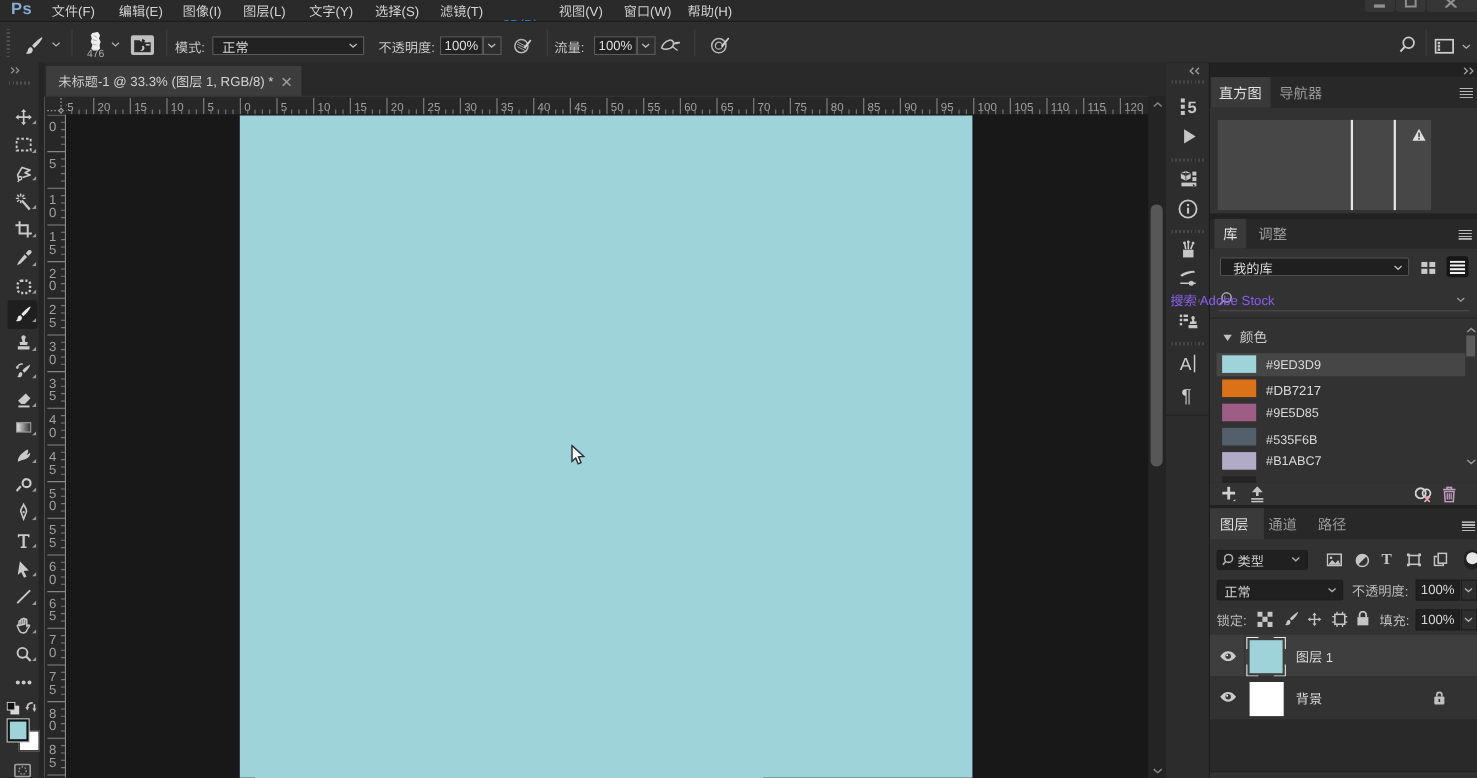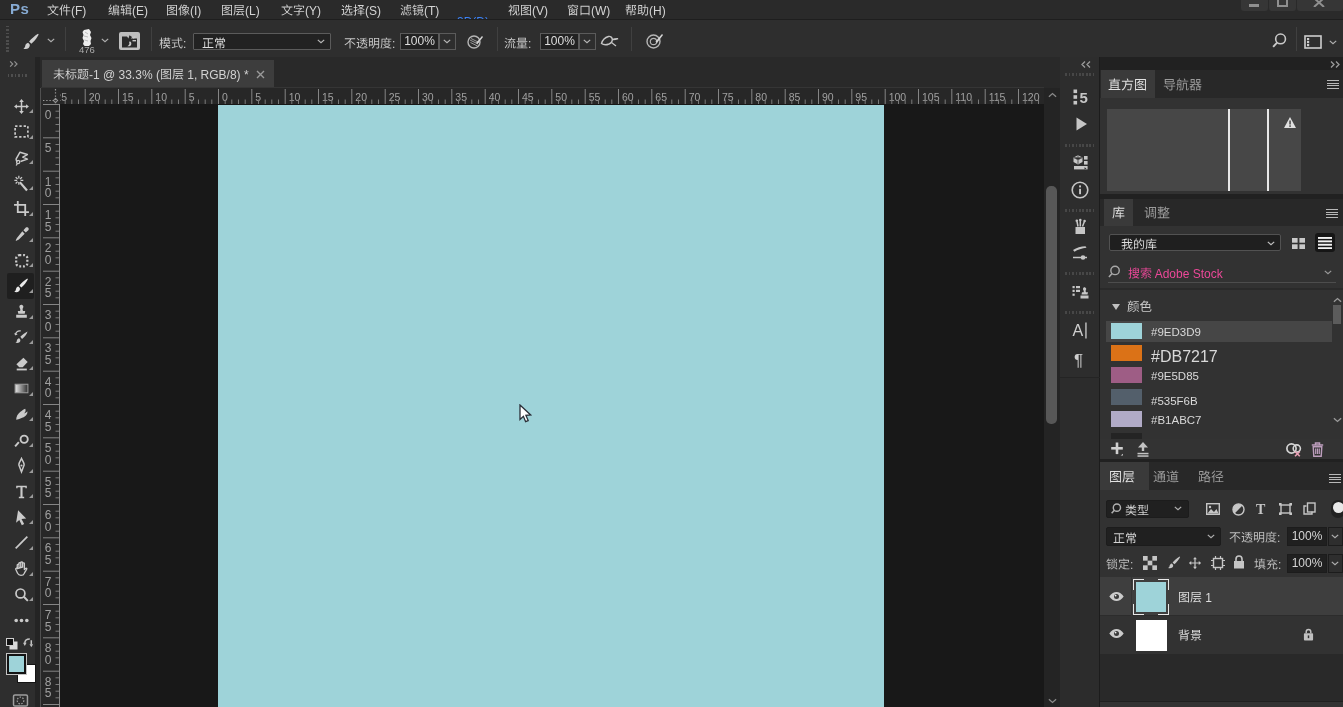--- a/index.html
+++ b/index.html
@@ -779,41 +779,41 @@
 <svg class="abs" style="left:1318px;top:237px" width="14" height="12" viewBox="0 0 14 12">
     <rect y="0" width="14" height="1.9" fill="#f2f2f2"></rect>
     <rect y="3.4" width="14" height="1.9" fill="#f2f2f2"></rect>
     <rect y="6.8" width="14" height="1.9" fill="#f2f2f2"></rect>
     <rect y="10.2" width="14" height="1.9" fill="#f2f2f2"></rect>
   </svg>
 <svg class="abs" style="left:1107px;top:265px" width="14" height="14" viewBox="0 0 16 16">
     <circle cx="9.2" cy="6.2" r="4.8" fill="none" stroke="#a8a8a8" stroke-width="1.6"></circle>
     <path d="M5.8 9.8L2.2 13.8" stroke="#a8a8a8" stroke-width="1.8"></path>
   </svg>
-<div class="lbl" style="left:1128px;top:267px;color:#ec4899"><svg class="cj" width="24" height="12" viewBox="0 0 2 1">
+<div class="lbl" style="left:1064px;top:267px;color:#8b5cf6"><svg class="cj" width="24" height="12" viewBox="0 0 2 1">
       <use href="#c641c"></use>
       <use href="#c7d22" x="1"></use>
     </svg> Adobe Stock</div>
 <svg style="position:absolute;left:1324px;top:270px" width="8" height="5" viewBox="0 0 10 6">
     <path d="M1 1l4 3.6L9 1" fill="none" stroke="#9a9a9a" stroke-width="1.5"></path>
   </svg>
 <div class="abs" style="left:1108px;top:282px;width:228px;height:1px;background:#4d4d4d"></div>
 <div class="abs" style="left:1100px;top:288px;width:243px;height:2px;background:#2a2a2a"></div>
 <svg class="abs" style="left:1112px;top:304px" width="8" height="6" viewBox="0 0 8 6">
     <path d="M0 0h8L4 6z" fill="#c0c0c0"></path>
   </svg>
 <div class="lbl" style="left:1127px;top:300px;font-size:12.5px;color:#cfcfcf"><svg class="cj" width="25.0" height="12.5" viewBox="0 0 2 1">
       <use href="#c989c"></use>
       <use href="#c8272" x="1"></use>
     </svg></div>
 <div class="abs" style="left:1106px;top:321px;width:226px;height:21px;background:#464646"></div>
 <div class="abs" style="left:1111px;top:323px;width:31px;height:16px;background:#9ED3D9"></div>
 <div class="lbl" style="left:1151px;top:327px;font-size:11.5px;color:#d9d9d9">#9ED3D9</div>
 <div class="abs" style="left:1111px;top:345px;width:31px;height:16px;background:#DB7217"></div>
-<div class="lbl" style="left:1151px;top:349px;font-size:16px;color:#d9d9d9">#DB7217</div>
+<div class="lbl" style="left:1151px;top:349px;font-size:12px;color:#d9d9d9">#DB7217</div>
 <div class="abs" style="left:1111px;top:367px;width:31px;height:16px;background:#9E5D85"></div>
 <div class="lbl" style="left:1151px;top:371px;font-size:11.5px;color:#d9d9d9">#9E5D85</div>
 <div class="abs" style="left:1111px;top:389px;width:31px;height:16px;background:#535F6B"></div>
 <div class="lbl" style="left:1151px;top:396px;font-size:11.5px;color:#d9d9d9">#535F6B</div>
 <div class="abs" style="left:1111px;top:411px;width:31px;height:16px;background:#B1ABC7"></div>
 <div class="lbl" style="left:1151px;top:415px;font-size:11.5px;color:#d9d9d9">#B1ABC7</div>
 <div class="abs" style="left:1111px;top:433px;width:31px;height:6px;background:#242424"></div>
 <svg class="abs" style="left:1333px;top:297px" width="9" height="6" viewBox="0 0 10 6">
     <path d="M1 5l4-3.6L9 5" fill="none" stroke="#9a9a9a" stroke-width="1.5"></path>
   </svg>

